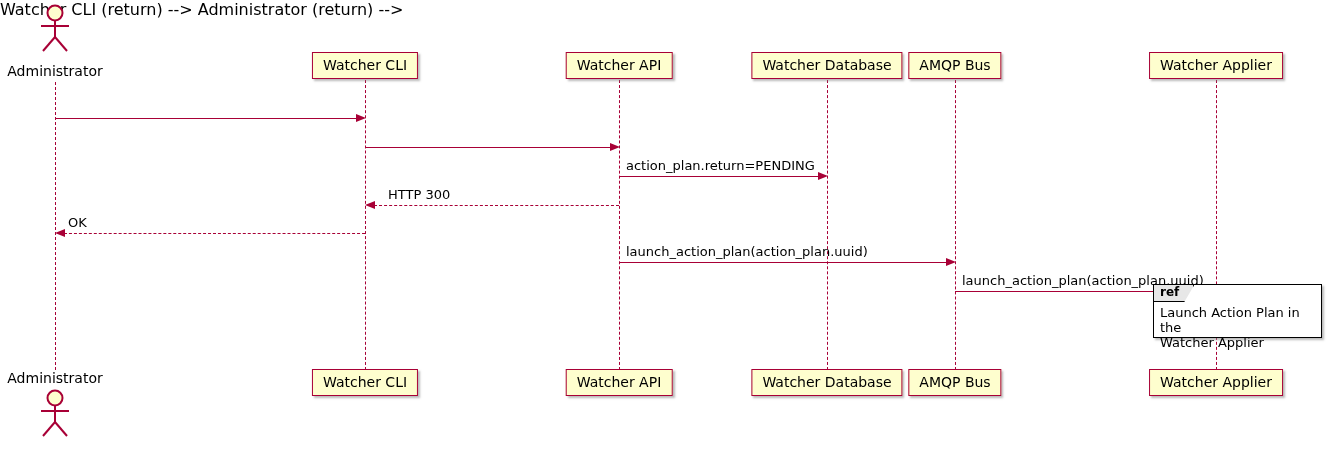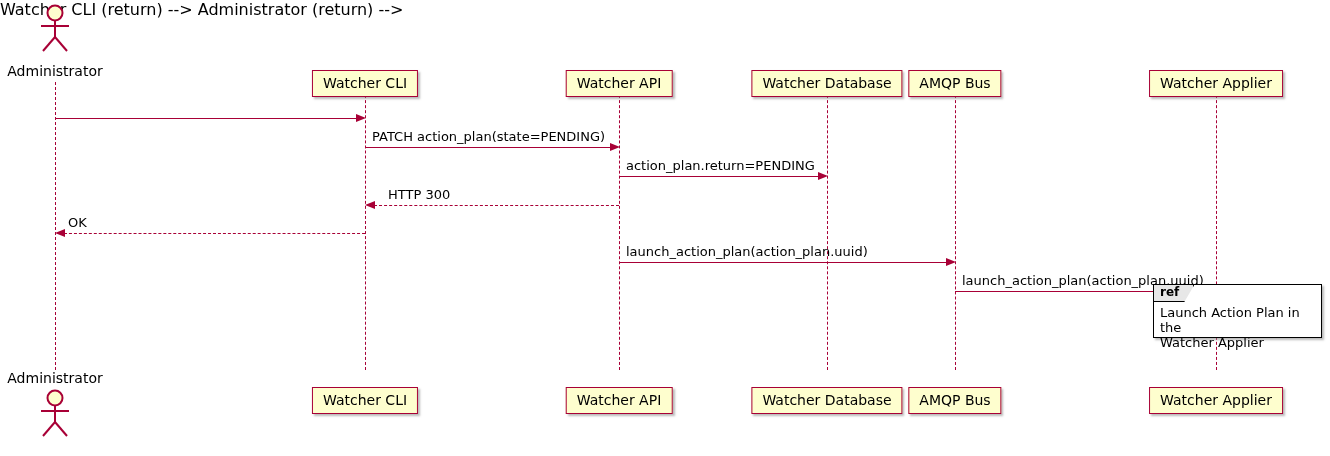--- a/index.html
+++ b/index.html
@@ -5,21 +5,20 @@
   html,body { margin:0; padding:0; background:#ffffff; }
   #canvas {
     position:relative; width:1330px; height:456px; background:#ffffff; overflow:hidden;
     font-family:"DejaVu Sans", sans-serif; color:#000;
   }
   .participant {
     position:absolute; transform:translateX(-50%);
     background:#FEFECE; border:1.5px solid #A80036;
     padding:4px 10px; font-size:14px; line-height:17px; white-space:nowrap;
     box-shadow:2px 2px 2px rgba(130,130,130,0.55);
-    margin-top:18px;
   }
   .lifeline { position:absolute; width:0; border-left:1px dashed #A80036; }
   .actor-label { position:absolute; transform:translateX(-50%); font-size:14px; white-space:nowrap; }
   .actor-figure { position:absolute; width:38px; height:50px; }
   .msg-label { position:absolute; font-size:13px; line-height:15px; white-space:nowrap; }
   .msg-line { position:absolute; height:0; border-top:1px solid #A80036; }
   .msg-line.dashed { border-top-style:dashed; }
   .arrow-right { position:absolute; width:0; height:0;
     border-top:4.5px solid transparent; border-bottom:4.5px solid transparent;
     border-left:10px solid #A80036; }
@@ -83,21 +82,20 @@
   <div class="participant" style="left:619px;  top:369px;">Watcher API</div>
   <div class="participant" style="left:827px;  top:369px;">Watcher Database</div>
   <div class="participant" style="left:955px;  top:369px;">AMQP Bus</div>
   <div class="participant" style="left:1216px; top:369px;">Watcher Applier</div>
 
   
   <div class="msg-line" style="left:55px; top:118px; width:302px;"></div>
   <div class="arrow-right" style="left:356px; top:113.5px;"></div>
 
   
-  <div class="msg-label" style="left:372px; top:129px;">PATCH action_plan(state=PENDING)</div>
   <div class="msg-line" style="left:365px; top:147px; width:246px;"></div>
   <div class="arrow-right" style="left:610px; top:142.5px;"></div>
 
   
   <div class="msg-label" style="left:626px; top:158px;">action_plan.return=PENDING</div>
   <div class="msg-line" style="left:619px; top:176px; width:200px;"></div>
   <div class="arrow-right" style="left:818px; top:171.5px;"></div>
 
    Watcher CLI (return) --&gt;
   <div class="msg-label" style="left:388px; top:187px;">HTTP 300</div>

